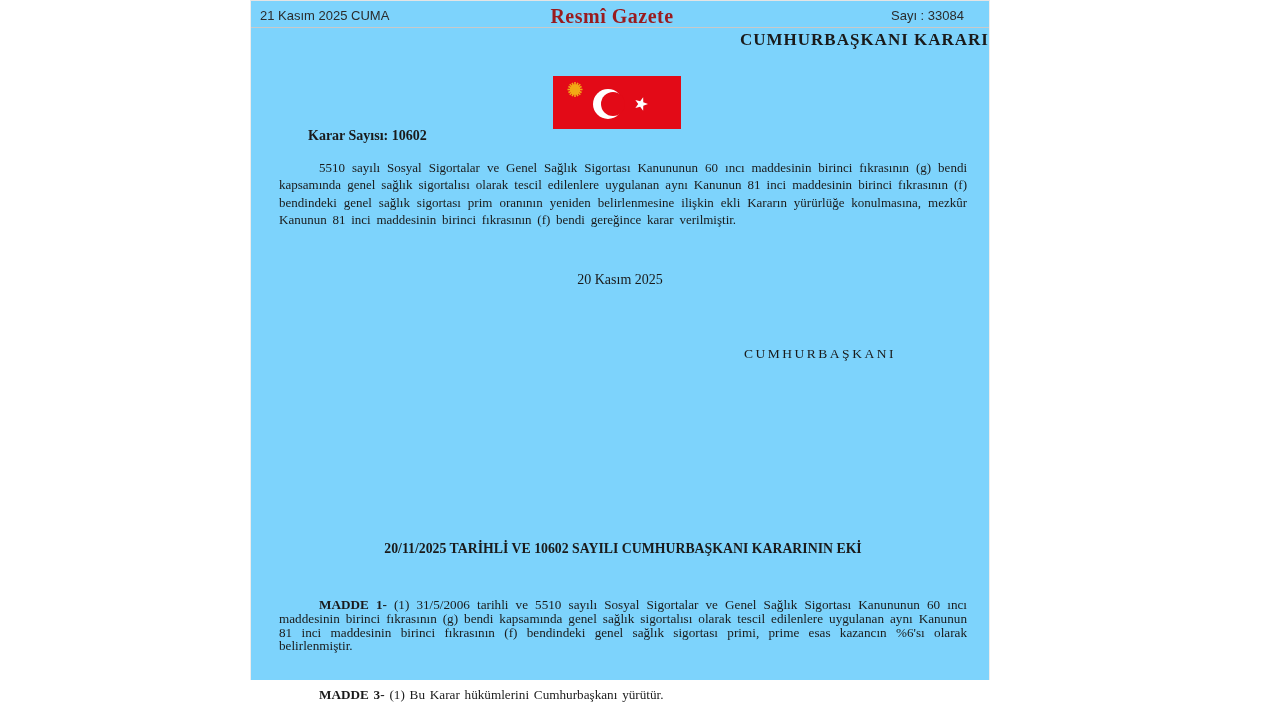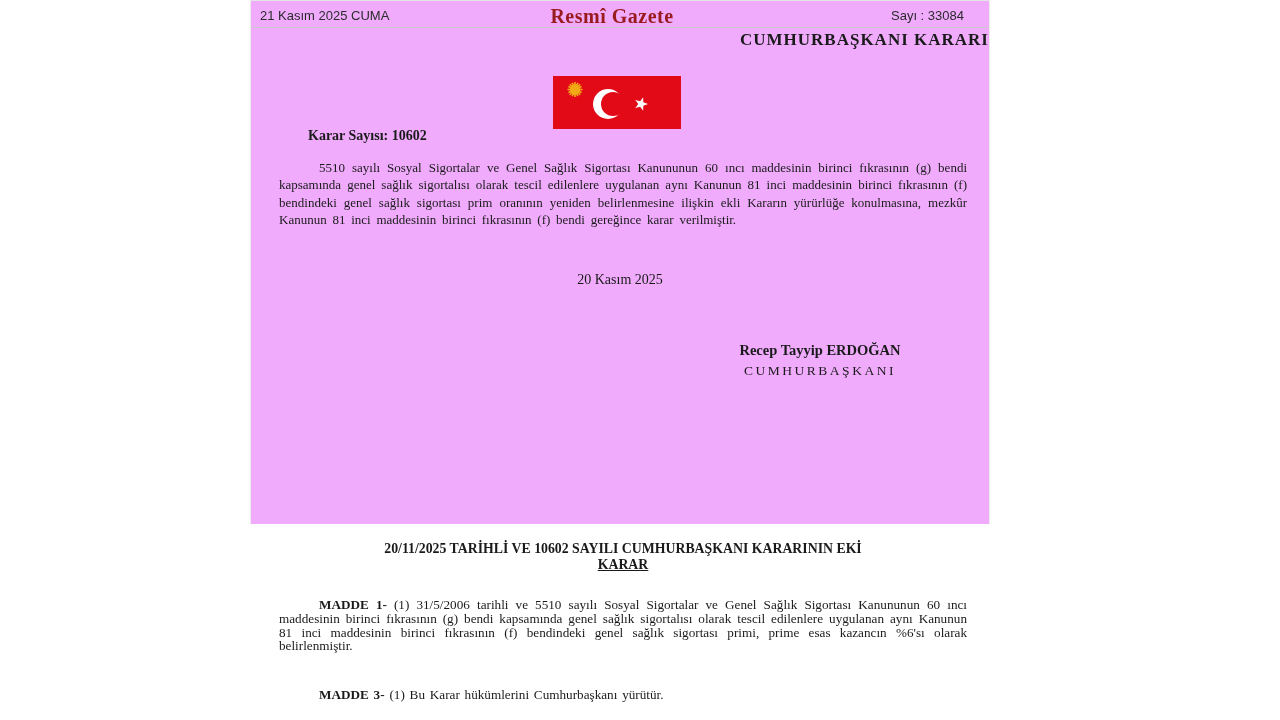--- a/index.html
+++ b/index.html
@@ -2,22 +2,22 @@
 <html><head>
 <meta charset="utf-8">
 <style>
   html, body { margin: 0; padding: 0; background: #ffffff; }
   .canvas {
     position: relative; width: 1280px; height: 720px;
     background: #ffffff; overflow: hidden;
     font-family: "Liberation Serif", serif; color: #1a1a1a;
   }
   .page {
-    position: absolute; left: 250px; top: 0; width: 740px; height: 524px;
-    background: #f0abfc;
+    position: absolute; left: 250px; top: 0; width: 740px; height: 680px;
+    background: #7dd3fc;
     border-left: 1px solid #ececec; border-right: 1px solid #ececec;
     border-top: 1px solid #e4e4e4;
     box-sizing: border-box;
     text-decoration: underline;
   }
   .header-row { position: absolute; top: 4px; left: 9px; right: 25px; height: 21px; }
   .h-date {
     position: absolute; left: 0; top: 3px;
     font-family: "Liberation Sans", sans-serif; font-size: 13px; color: #2b2b2b;
   }
@@ -94,27 +94,25 @@
       <polygon points="95,28 90.27,26.35 90.16,21.34 87.13,25.34 82.34,23.89 85.2,28 82.34,32.11 87.13,30.66 90.16,34.66 90.27,29.65" fill="#ffffff"></polygon>
     </svg>
 
     <div class="decision-no">Karar Sayısı: 10602</div>
 
     <div class="body-par">5510 sayılı Sosyal Sigortalar ve Genel Sağlık Sigortası Kanununun 60 ıncı maddesinin birinci fıkrasının (g) bendi kapsamında genel sağlık sigortalısı olarak tescil edilenlere uygulanan aynı Kanunun 81 inci maddesinin birinci fıkrasının (f) bendindeki genel sağlık sigortası prim oranının yeniden belirlenmesine ilişkin ekli Kararın yürürlüğe konulmasına, mezkûr Kanunun 81 inci maddesinin birinci fıkrasının (f) bendi gereğince karar verilmiştir.</div>
 
     <div class="date-line">20 Kasım 2025</div>
 
     <div class="sig">
-      <div class="sig-name">Recep Tayyip ERDOĞAN</div>
       <div class="sig-role">CUMHURBAŞKANI</div>
     </div>
 
     <div class="annex-title">
       <div>20/11/2025 TARİHLİ VE 10602 SAYILI CUMHURBAŞKANI KARARININ EKİ</div>
-      <div class="annex-sub">KARAR</div>
     </div>
 
     <div class="article art-1">
       <b>MADDE 1-</b><span> (1) 31/5/2006 tarihli ve 5510 sayılı Sosyal Sigortalar ve Genel Sağlık Sigortası Kanununun 60 ıncı maddesinin birinci fıkrasının (g) bendi kapsamında genel sağlık sigortalısı olarak tescil edilenlere uygulanan aynı Kanunun 81 inci maddesinin birinci fıkrasının (f) bendindeki genel sağlık sigortası primi, prime esas kazancın %6'sı olarak belirlenmiştir.</span>
     </div>
 
 
     <div class="article art-3">
       <b>MADDE 3-</b><span> (1) Bu Karar hükümlerini Cumhurbaşkanı yürütür.</span>
     </div>

